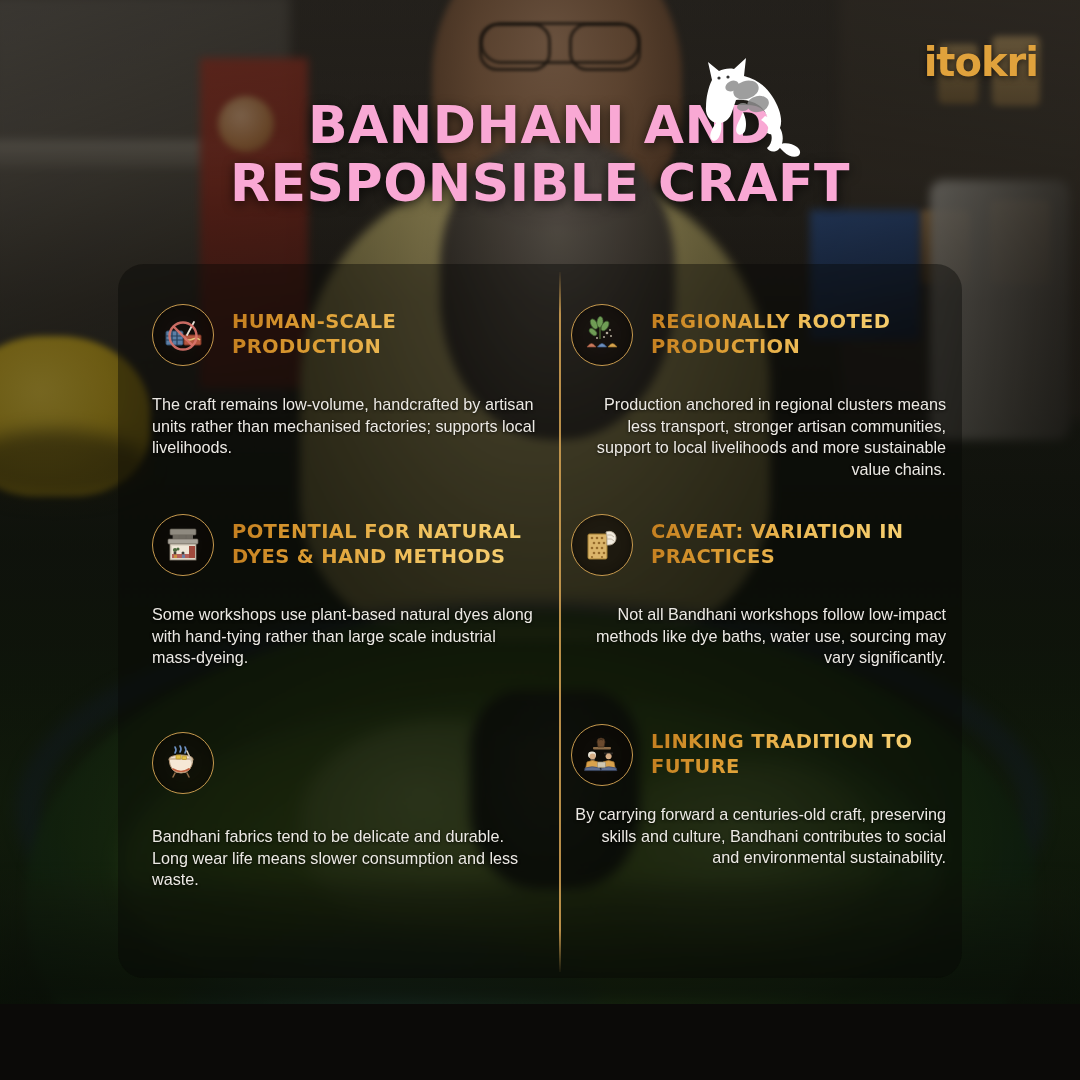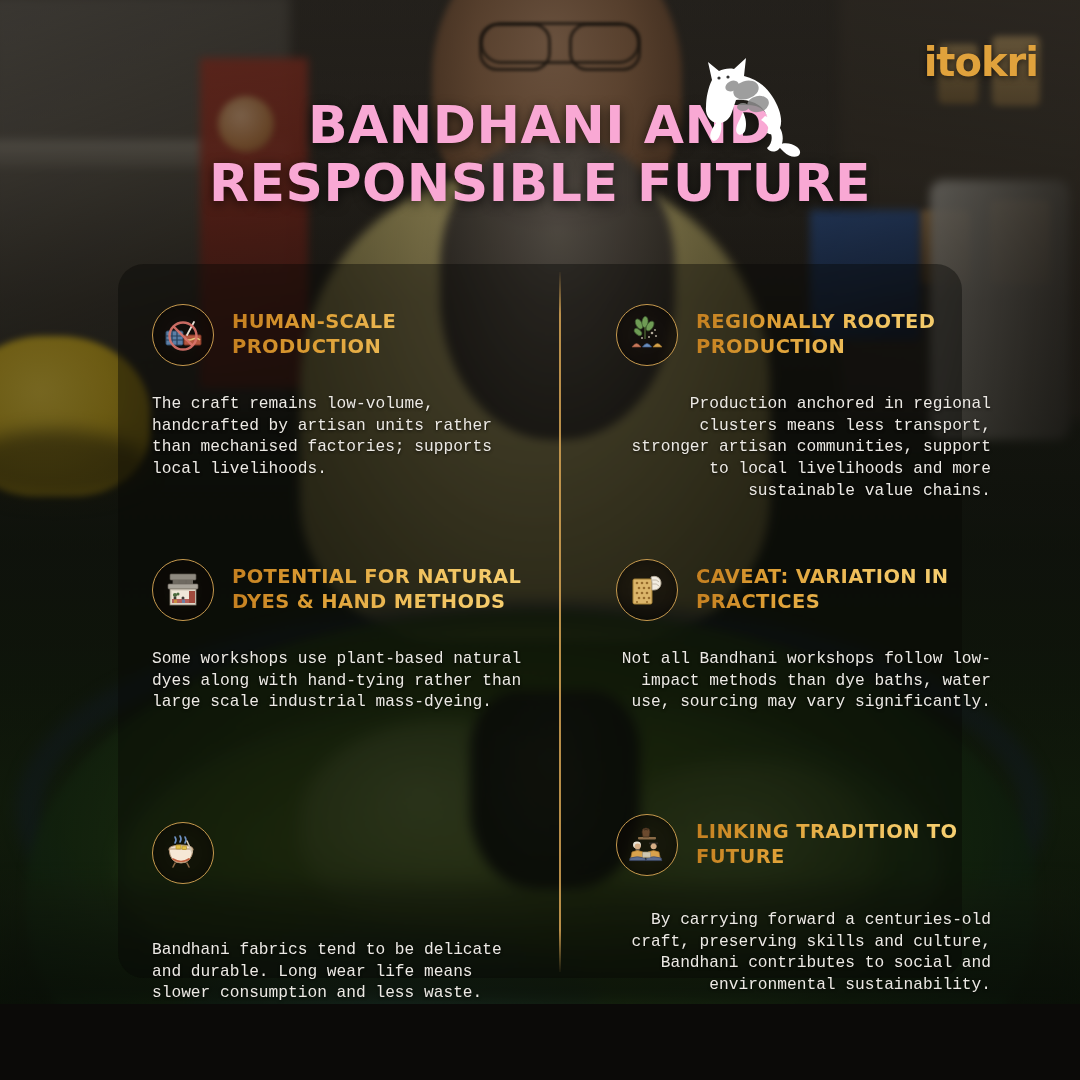--- a/index.html
+++ b/index.html
@@ -285,21 +285,20 @@
         rgba(200,150,70,.05) 100%);
   }
 
   
   .grid {
     position: absolute;
     inset: 0;
     display: grid;
     grid-template-columns: 441px 403px;
     grid-template-rows: 210px 210px 294px;
-    gap: 45px;
   }
 
   .card { position: relative; }
   .card.col-left  { padding: 40px 22px 0 34px; }
   .card.col-right { padding: 40px 16px 0 12px; }
 
   .card-head {
     display: flex;
     align-items: flex-start;
     gap: 18px;
@@ -328,35 +327,35 @@
     -webkit-background-clip: text;
     background-clip: text;
     color: transparent;
     text-shadow: none;
     max-width: 300px;
   }
   .card.col-right .card-title { max-width: 270px; }
 
   .card-body {
     margin-top: 28px;
-    font-family: Liberation Mono, monospace;
+    font-family: Liberation Sans, sans-serif;
     font-size: 16.2px;
     line-height: 1.34;
     color: #ece9e4;
     text-shadow: 0 1px 3px rgba(0,0,0,.7);
     max-width: 392px;
   }
   .card.col-right .card-body { max-width: 400px; text-align: right; }
 
   
   .row2 .card-head { padding-left: 0; }
   .row3.col-left  { padding-top: 48px; }
   .row3.col-right { padding-top: 40px; }
-  .row3 .card-body { margin-top: 56px; }
-  .row3.col-right .card-body { margin-top: 34px; }
+  .row3 .card-body { margin-top: 32px; }
+  .row3.col-right .card-body { margin-top: 18px; }
 </style>
 </head>
 <body>
 
 <div class="poster">
 
   <div class="bg-photo">
     <div class="bg-layer-base"></div>
     <div class="bg-cabinet"></div>
     <div class="bg-cabinet-shelf"></div>
@@ -383,21 +382,21 @@
     <div class="bg-dark-object"></div>
     <div class="bg-blue-splash"></div>
     <div class="bg-floor-strip"></div>
     <div class="bg-scrim"></div>
   </div>
 
   <div class="brand-logo">itokri</div>
 
   <div class="title-wrap">
     <span class="title">BANDHANI AND</span>
-    <span class="title">RESPONSIBLE FUTURE</span>
+    <span class="title">RESPONSIBLE CRAFT</span>
   </div>
 
   <svg class="cat-illustration" viewBox="0 0 120 110">
     <g fill="#ffffff">
       <path d="M26 28 L22 10 L33 19 C37 17 43 16 48 17 L60 6 L58 24
                C70 27 80 34 86 44 C94 56 97 68 94 76
                C92 82 86 84 81 81 C84 72 82 62 76 56
                C70 50 60 47 50 48 L46 60 C44 67 38 72 31 71
                C24 70 19 63 20 55 C20 46 22 36 26 28 Z"></path>
       <path d="M79 64 C86 66 92 71 95 78 C98 85 97 93 93 97
@@ -530,21 +529,21 @@
                 <circle cx="12" cy="34" r="1.1"></circle>
                   <circle cx="22" cy="34" r="1.1"></circle>
               </g>
               <path d="M26 9 C31 7 36 10 36 15 C36 19 33 22 29 22 L27 22 L27 14 Z" fill="#f2ece0" stroke="#b6ab97" stroke-width=".9"></path>
               <path d="M27 12 q5 -1 7 2" stroke="#b6ab97" stroke-width=".8" fill="none"></path>
               <path d="M27 16 q5 -1 7 2" stroke="#b6ab97" stroke-width=".8" fill="none"></path>
             </svg>
           </div>
           <div class="card-title">CAVEAT: VARIATION IN PRACTICES</div>
         </div>
-        <div class="card-body">Not all Bandhani workshops follow low-impact methods than dye baths, water use, sourcing may vary significantly.</div>
+        <div class="card-body">Not all Bandhani workshops follow low-impact methods like dye baths, water use, sourcing may vary significantly.</div>
       </div>
 
       <div class="card col-left row3">
         <div class="card-head">
           <div class="icon-badge">
             <svg width="44" height="44" viewBox="0 0 44 44">
               <g stroke="#6f93c6" stroke-width="1.6" fill="none" stroke-linecap="round">
                 <path d="M14 12 q2 -3 0 -6"></path>
                 <path d="M19 11 q2 -3 0 -6"></path>
                 <path d="M24 12 q2 -3 0 -6"></path>

